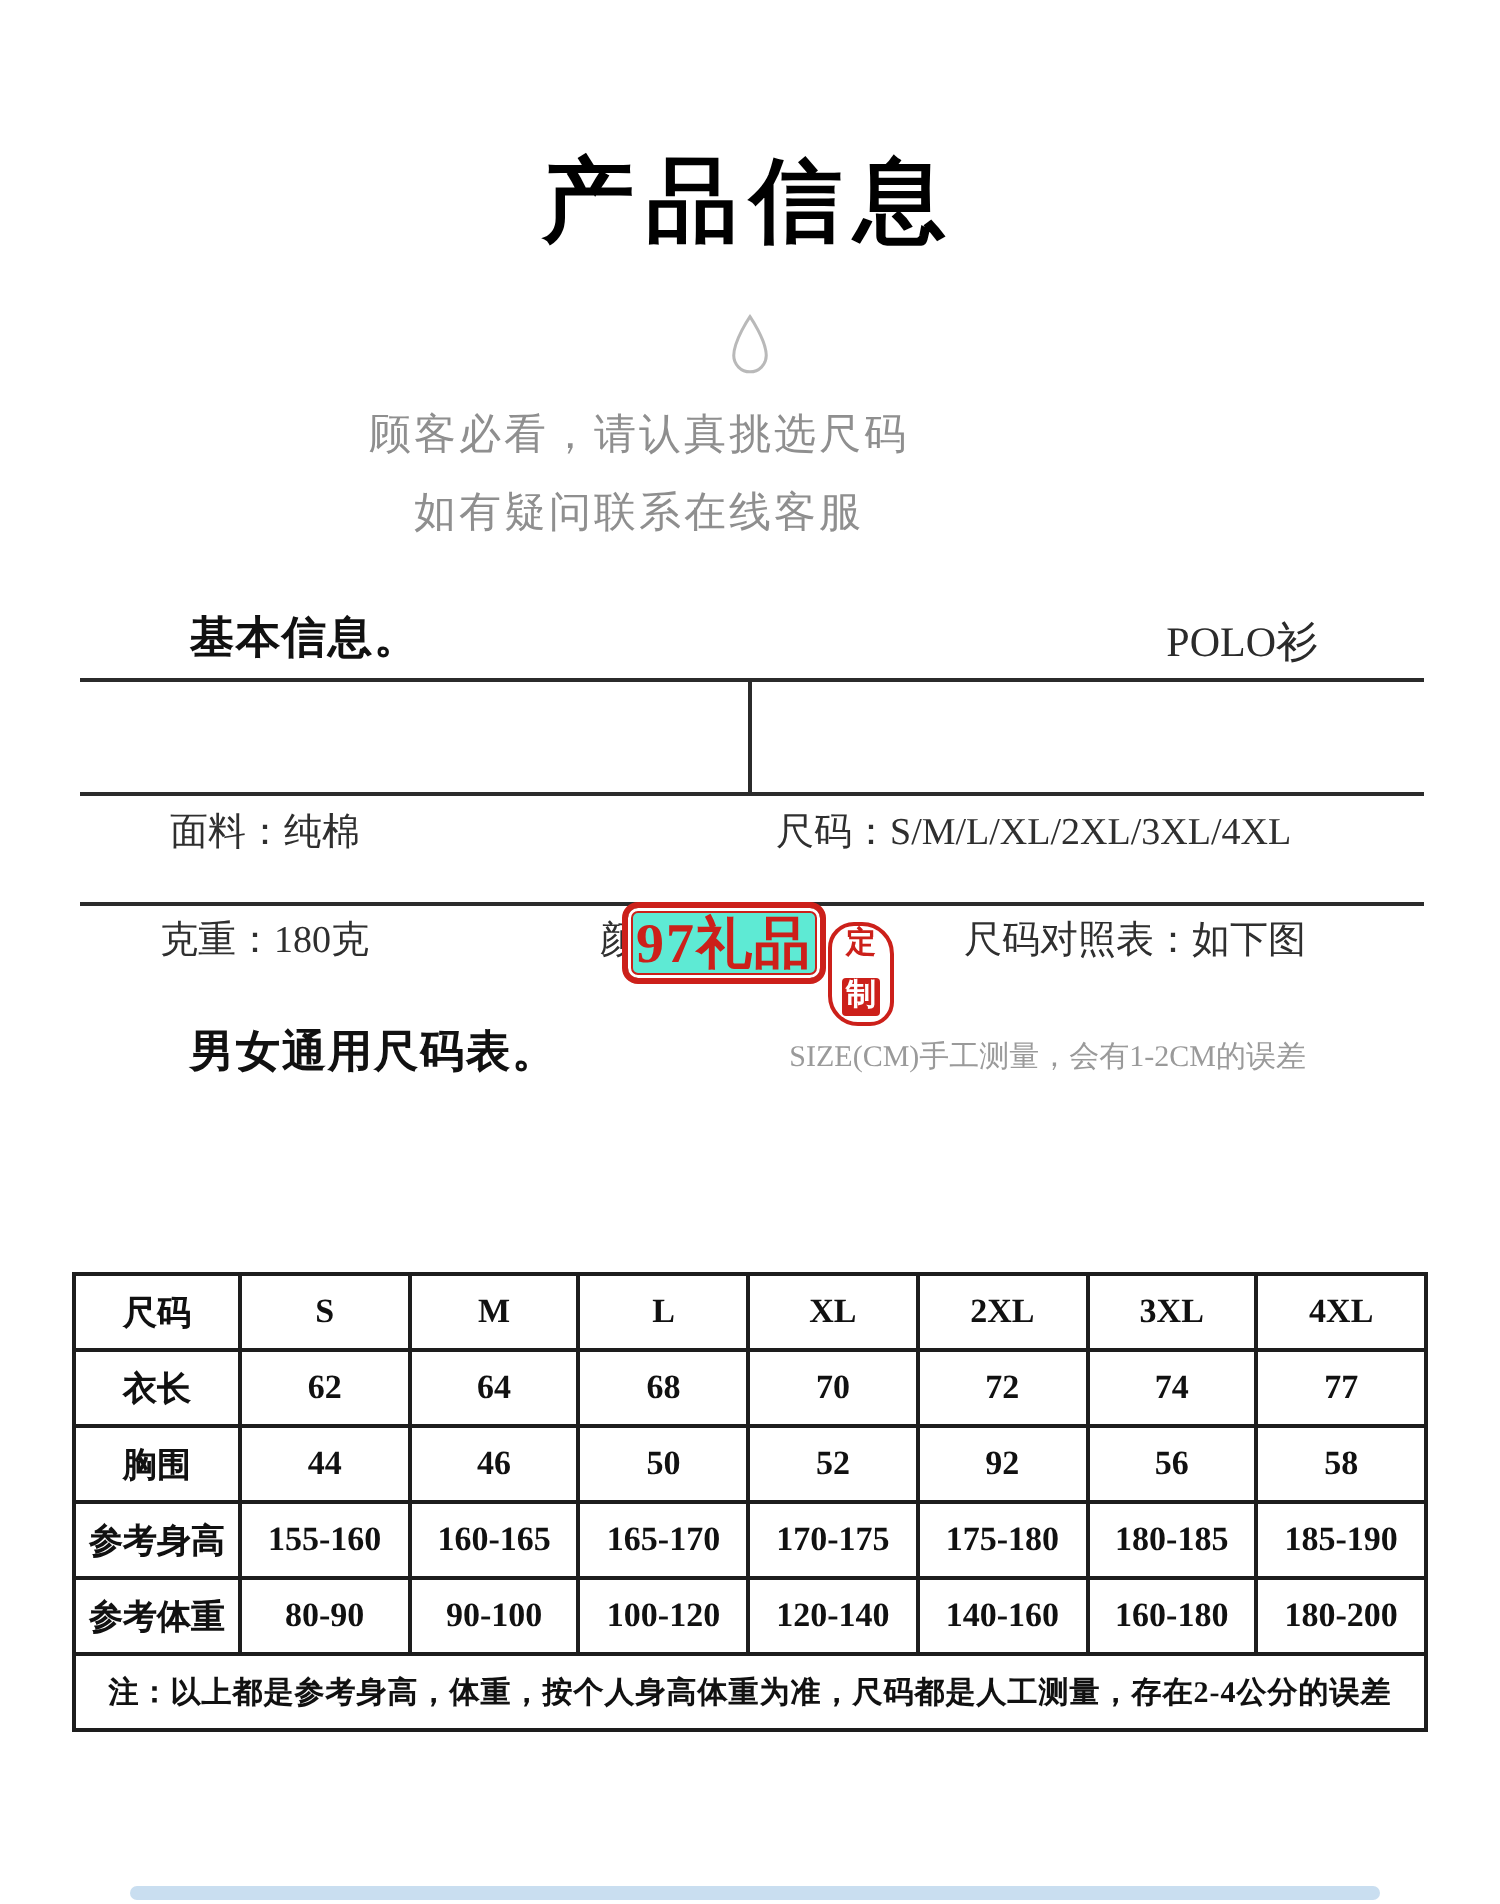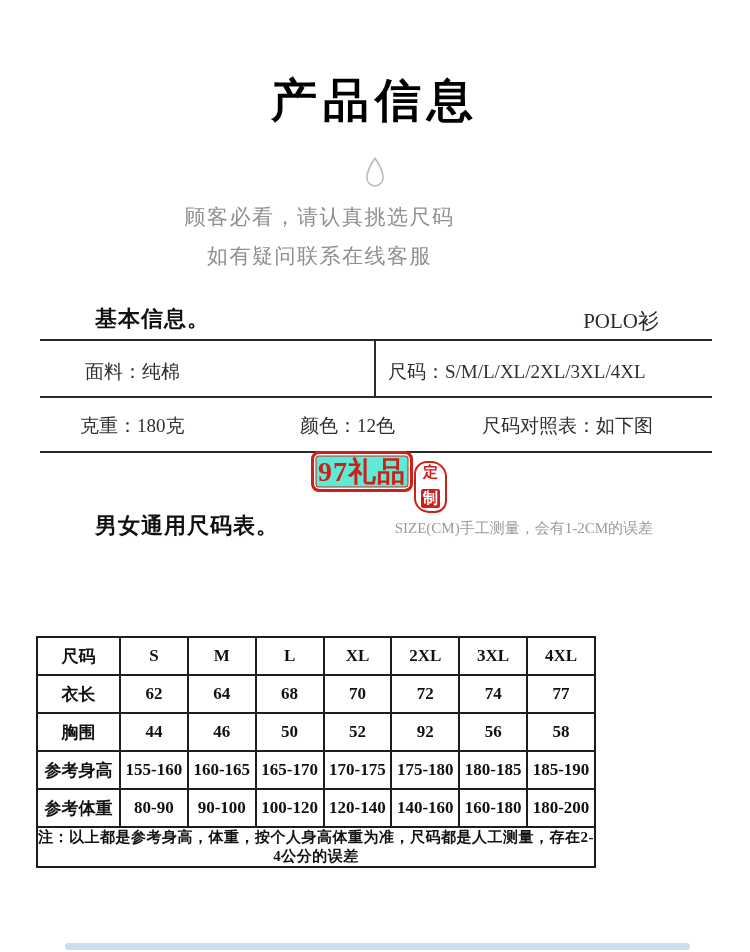--- a/index.html
+++ b/index.html
@@ -18,21 +18,21 @@
     font-size:21px; color:#8f8f8f; letter-spacing:1.5px; }
   .notice-1 { top:203px; }
   .notice-2 { top:242px; }
 
   
   .bi-heading { position:absolute; left:95px; top:304px; font-size:22px; font-weight:bold; color:#111; letter-spacing:1px; }
   .bi-product { position:absolute; right:91px; top:307px; font-size:21px; color:#2b2b2b; }
   .hline { position:absolute; left:40px; width:672px; height:2px; background:#2b2b2b; }
   .hl-1 { top:339px; } .hl-2 { top:396px; } .hl-3 { top:451px; }
   .vline { position:absolute; left:374px; top:341px; width:2px; height:55px; background:#2b2b2b; }
-  .bi-cell { position:absolute; font-size:19px; color:#2f2f2f; }
+  .bi-cell { position:absolute; font-size:19px; color:#2f2f2f;margin-top:44px; }
   .bi-fabric { left:85px; top:359px; }
   .bi-sizes  { left:388px; top:359px; }
   .bi-weight { left:80px; top:413px; }
   .bi-colors { left:300px; top:413px; }
   .bi-chartref { left:482px; top:413px; }
 
   
   .stamp-box {
     position:absolute; left:311px; top:451px; width:96px; height:35px;
     border:3px solid #cc201a; border-radius:8px; background:#5eead4;
@@ -50,21 +50,21 @@
   .seal-top { color:#cc201a; font-size:15px; font-weight:bold; line-height:1; }
   .seal-bottom { background:#cc201a; color:#fff; font-size:15px; font-weight:bold;
     line-height:1.15; padding:1px 2px; border-radius:2px; }
 
   
   .ss-heading { position:absolute; left:95px; top:511px; font-size:22px; font-weight:bold; color:#111; letter-spacing:1px; }
   .ss-note { position:absolute; right:97px; top:519px; font-size:15px; color:#9a9a9a; }
 
   
   .size-table {
-    position:absolute; left:36px; top:636px; width:560px;
+    position:absolute; left:36px; top:636px; width:678px;
     border-collapse:collapse; table-layout:fixed;
   }
   .size-table th, .size-table td {
     border:2px solid #1d1d1d; text-align:center; font-size:17px; font-weight:bold;
     color:#111; height:36px; padding:0;
   }
   .size-table col.label-col { width:83px; }
   .size-table .footnote-cell { font-size:15px; height:36px; letter-spacing:0.5px; }
 
   .bottom-scrollbar {

